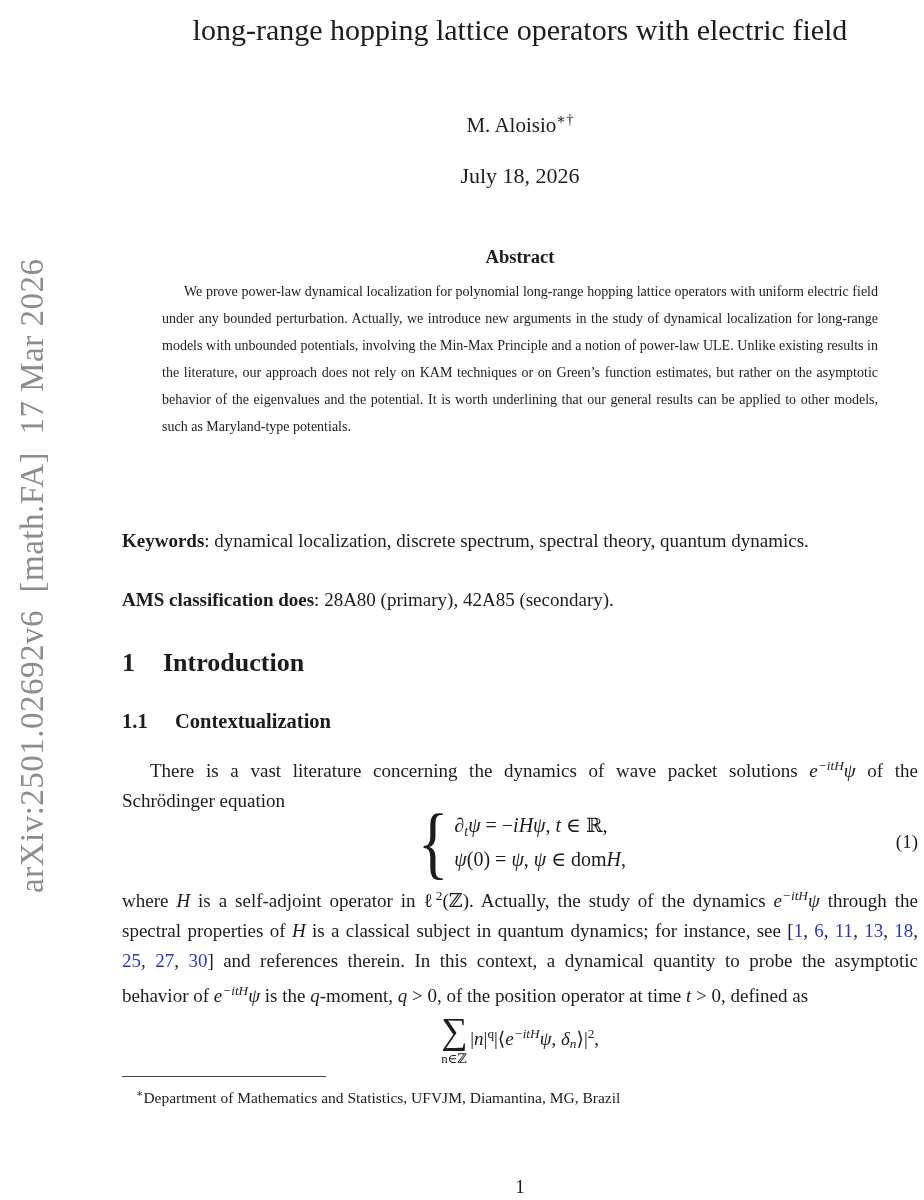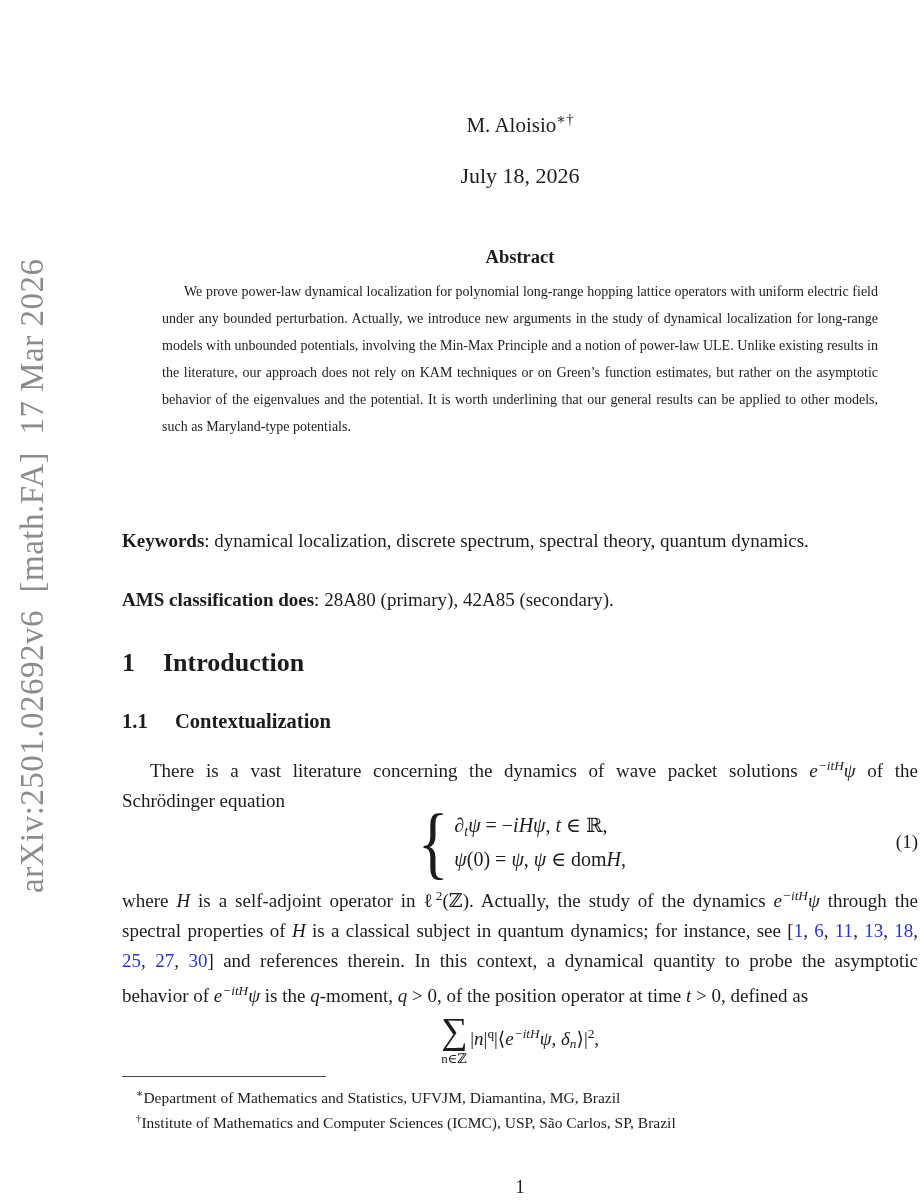--- a/index.html
+++ b/index.html
@@ -69,20 +69,21 @@
 </head>
 <body>
 
 <div class="page">
 
   <div class="stamp">arXiv:2501.02692v6  [math.FA]  17 Mar 2026</div>
 
   <div class="content">
 
     <div class="titleblock">
+      <div>long-range hopping lattice operators with electric field</div>
     </div>
 
     <div class="authorline"><span>M. Aloisio</span><sup>∗†</sup></div>
 
     <div class="dateline">July 18, 2026</div>
 
     <div class="abs-head">Abstract</div>
 
     <div class="abs-body">We prove power-law dynamical localization for polynomial long-range hopping lattice operators with uniform electric field under any bounded perturbation. Actually, we introduce new arguments in the study of dynamical localization for long-range models with unbounded potentials, involving the Min-Max Principle and a notion of power-law ULE. Unlike existing results in the literature, our approach does not rely on KAM techniques or on Green’s function estimates, but rather on the asymptotic behavior of the eigenvalues and the potential. It is worth underlining that our general results can be applied to other models, such as Maryland-type potentials.</div>
 
@@ -115,19 +116,18 @@
           <span class="sigma">∑</span>
           <span class="sigma-sub">n∈ℤ</span>
         </span>
         <span>|<span class="mi">n</span>|<span class="msup">q</span>|⟨<span class="mi">e</span><span class="mi msup">−itH</span><span class="mi">ψ</span>, <span class="mi">δ</span><span class="mi msub">n</span>⟩|<span class="msup">2</span>,</span>
       </span>
     </div>
 
     <div class="footnotes">
       <hr class="fn-rule">
       <div class="fn-indent"><sup>∗</sup><span>Department of Mathematics and Statistics, UFVJM, Diamantina, MG, Brazil</span></div>
-      <div class="fn-indent"><sup>†</sup><span>Institute of Mathematics and Computer Sciences (ICMC), USP, São Carlos, SP, Brazil</span></div>
     </div>
 
     <div class="pagenum">1</div>
 
   </div>
 </div>
 
 </body></html>

